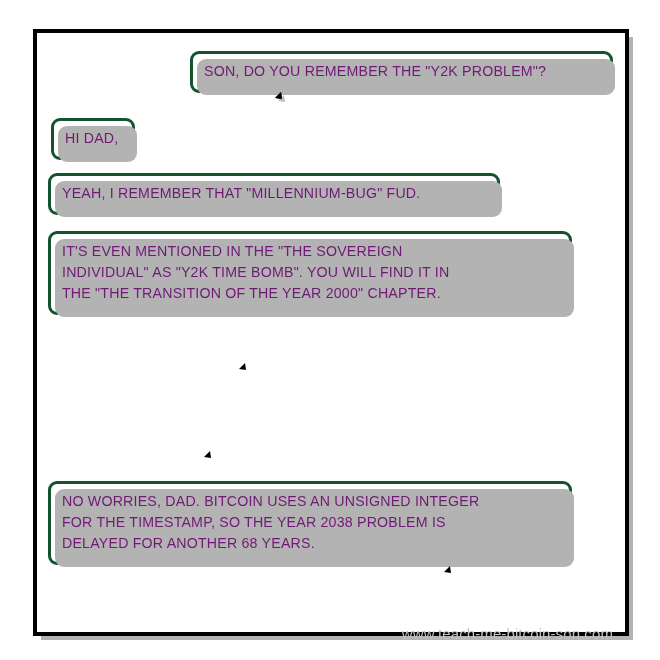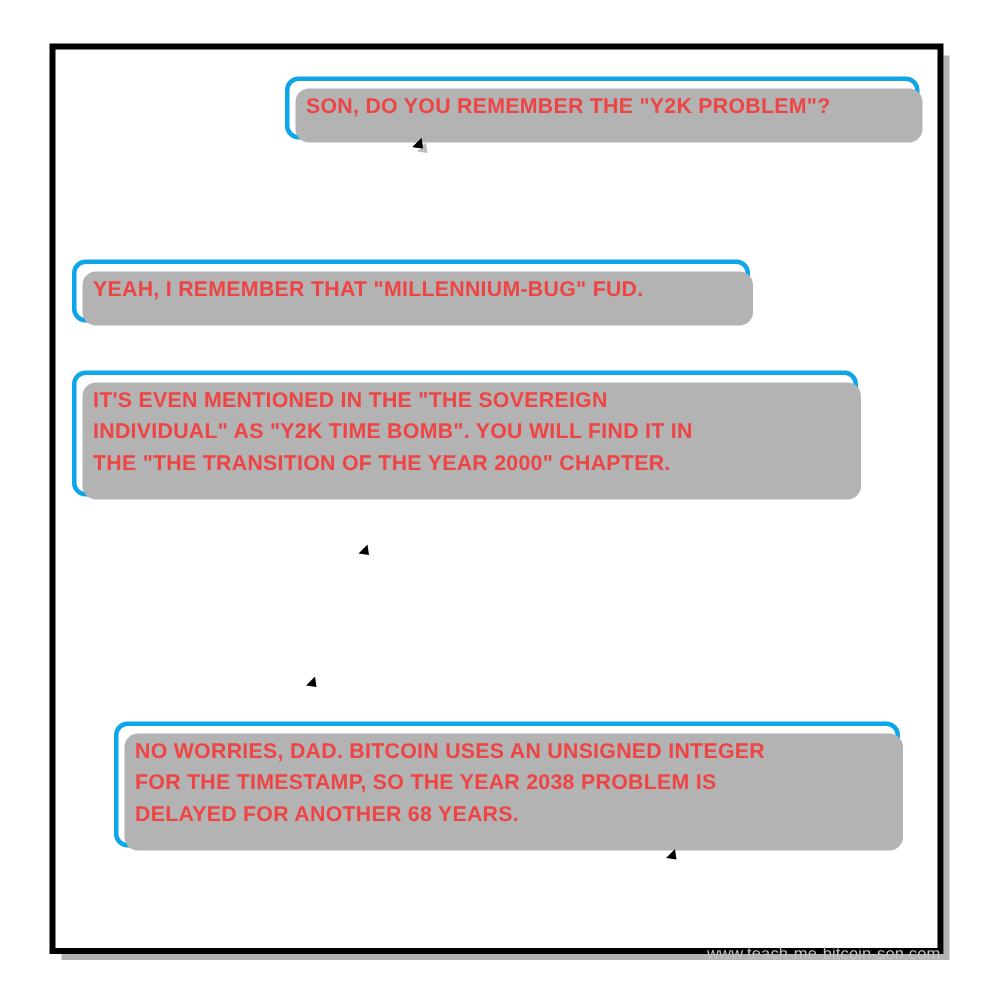--- a/index.html
+++ b/index.html
@@ -39,28 +39,28 @@
     background: #ffffff;
     border: 4px solid #000000;
     box-sizing: content-box;
   }
 
   
   .bubble {
     position: absolute;
     box-sizing: border-box;
     background: #ffffff;
-    border: 3px solid #0ea5e9;
+    border: 3px solid #14532d;
     border-radius: 9px;
     padding: 7px 11px 8px 11px;
-    font-weight: bold;
+    font-weight: normal;
     font-size: 14.2px;
     line-height: 21px;
     letter-spacing: 0.2px;
-    color: #ef4444;
+    color: #701a75;
     text-transform: uppercase;
     white-space: pre-line;
     z-index: 3;
   }
   .bubble::before {
     
     content: "";
     position: absolute;
     left: 4px;
     top: 5px;
@@ -76,23 +76,23 @@
     position: absolute;
     width: 26px;
     height: 22px;
     z-index: 4;
   }
   .tail svg { display: block; width: 26px; height: 22px; }
 
   
   .watermark {
     position: absolute;
-    right: 33px;
+    right: 47px;
     bottom: 18px;
-    font-size: 11px;
+    font-size: 15px;
     font-weight: normal;
     letter-spacing: 0.1px;
     color: #c2c2c2;
     text-transform: none;
     z-index: 5;
   }
 </style>
 </head>
 <body>
 
@@ -103,40 +103,41 @@
 
   <div class="bubble" style="left:190px; top:51px; width:423px;">SON, DO YOU REMEMBER THE "Y2K PROBLEM"?</div>
   <div class="tail" style="left:268px; top:84px;">
     <svg viewBox="0 0 26 22" xmlns="http://www.w3.org/2000/svg">
       <path d="M2 2 L10 11 L13 8 L14 15 L7 14 L10 11 Z" fill="#000000"></path>
       <path d="M5 5 L13 14 L16 11 L17 18 L10 17 L13 14 Z" fill="#b3b3b3" opacity="0.85"></path>
       <path d="M2 2 L10 11 L13 8 L14 15 L7 14 L10 11 Z" fill="#000000"></path>
     </svg>
   </div>
 
+  <div class="bubble" style="left:51px; top:118px; width:84px;">HI DAD,</div>
 
   <div class="bubble" style="left:48px; top:173px; width:452px;">YEAH, I REMEMBER THAT "MILLENNIUM-BUG" FUD.</div>
 
-  <div class="bubble" style="left:48px; top:231px; width:524px;margin-top:16px;">IT'S EVEN MENTIONED IN THE "THE SOVEREIGN
+  <div class="bubble" style="left:48px; top:231px; width:524px;">IT'S EVEN MENTIONED IN THE "THE SOVEREIGN
 INDIVIDUAL" AS "Y2K TIME BOMB". YOU WILL FIND IT IN
 THE "THE TRANSITION OF THE YEAR 2000" CHAPTER.</div>
 
   <div class="tail" style="left:232px; top:355px;">
     <svg viewBox="0 0 26 22" xmlns="http://www.w3.org/2000/svg">
       <path d="M2 2 L10 11 L13 8 L14 15 L7 14 L10 11 Z" fill="#000000"></path>
     </svg>
   </div>
 
   <div class="tail" style="left:197px; top:443px;">
     <svg viewBox="0 0 26 22" xmlns="http://www.w3.org/2000/svg">
       <path d="M2 2 L10 11 L13 8 L14 15 L7 14 L10 11 Z" fill="#000000"></path>
     </svg>
   </div>
 
-  <div class="bubble" style="left:48px; top:481px; width:524px;margin-left:28px;">NO WORRIES, DAD. BITCOIN USES AN UNSIGNED INTEGER
+  <div class="bubble" style="left:48px; top:481px; width:524px;">NO WORRIES, DAD. BITCOIN USES AN UNSIGNED INTEGER
 FOR THE TIMESTAMP, SO THE YEAR 2038 PROBLEM IS
 DELAYED FOR ANOTHER 68 YEARS.</div>
   <div class="tail" style="left:437px; top:558px;">
     <svg viewBox="0 0 26 22" xmlns="http://www.w3.org/2000/svg">
       <path d="M2 2 L10 11 L13 8 L14 15 L7 14 L10 11 Z" fill="#000000"></path>
     </svg>
   </div>
 
   <div class="watermark">www.teach-me-bitcoin-son.com</div>
 

